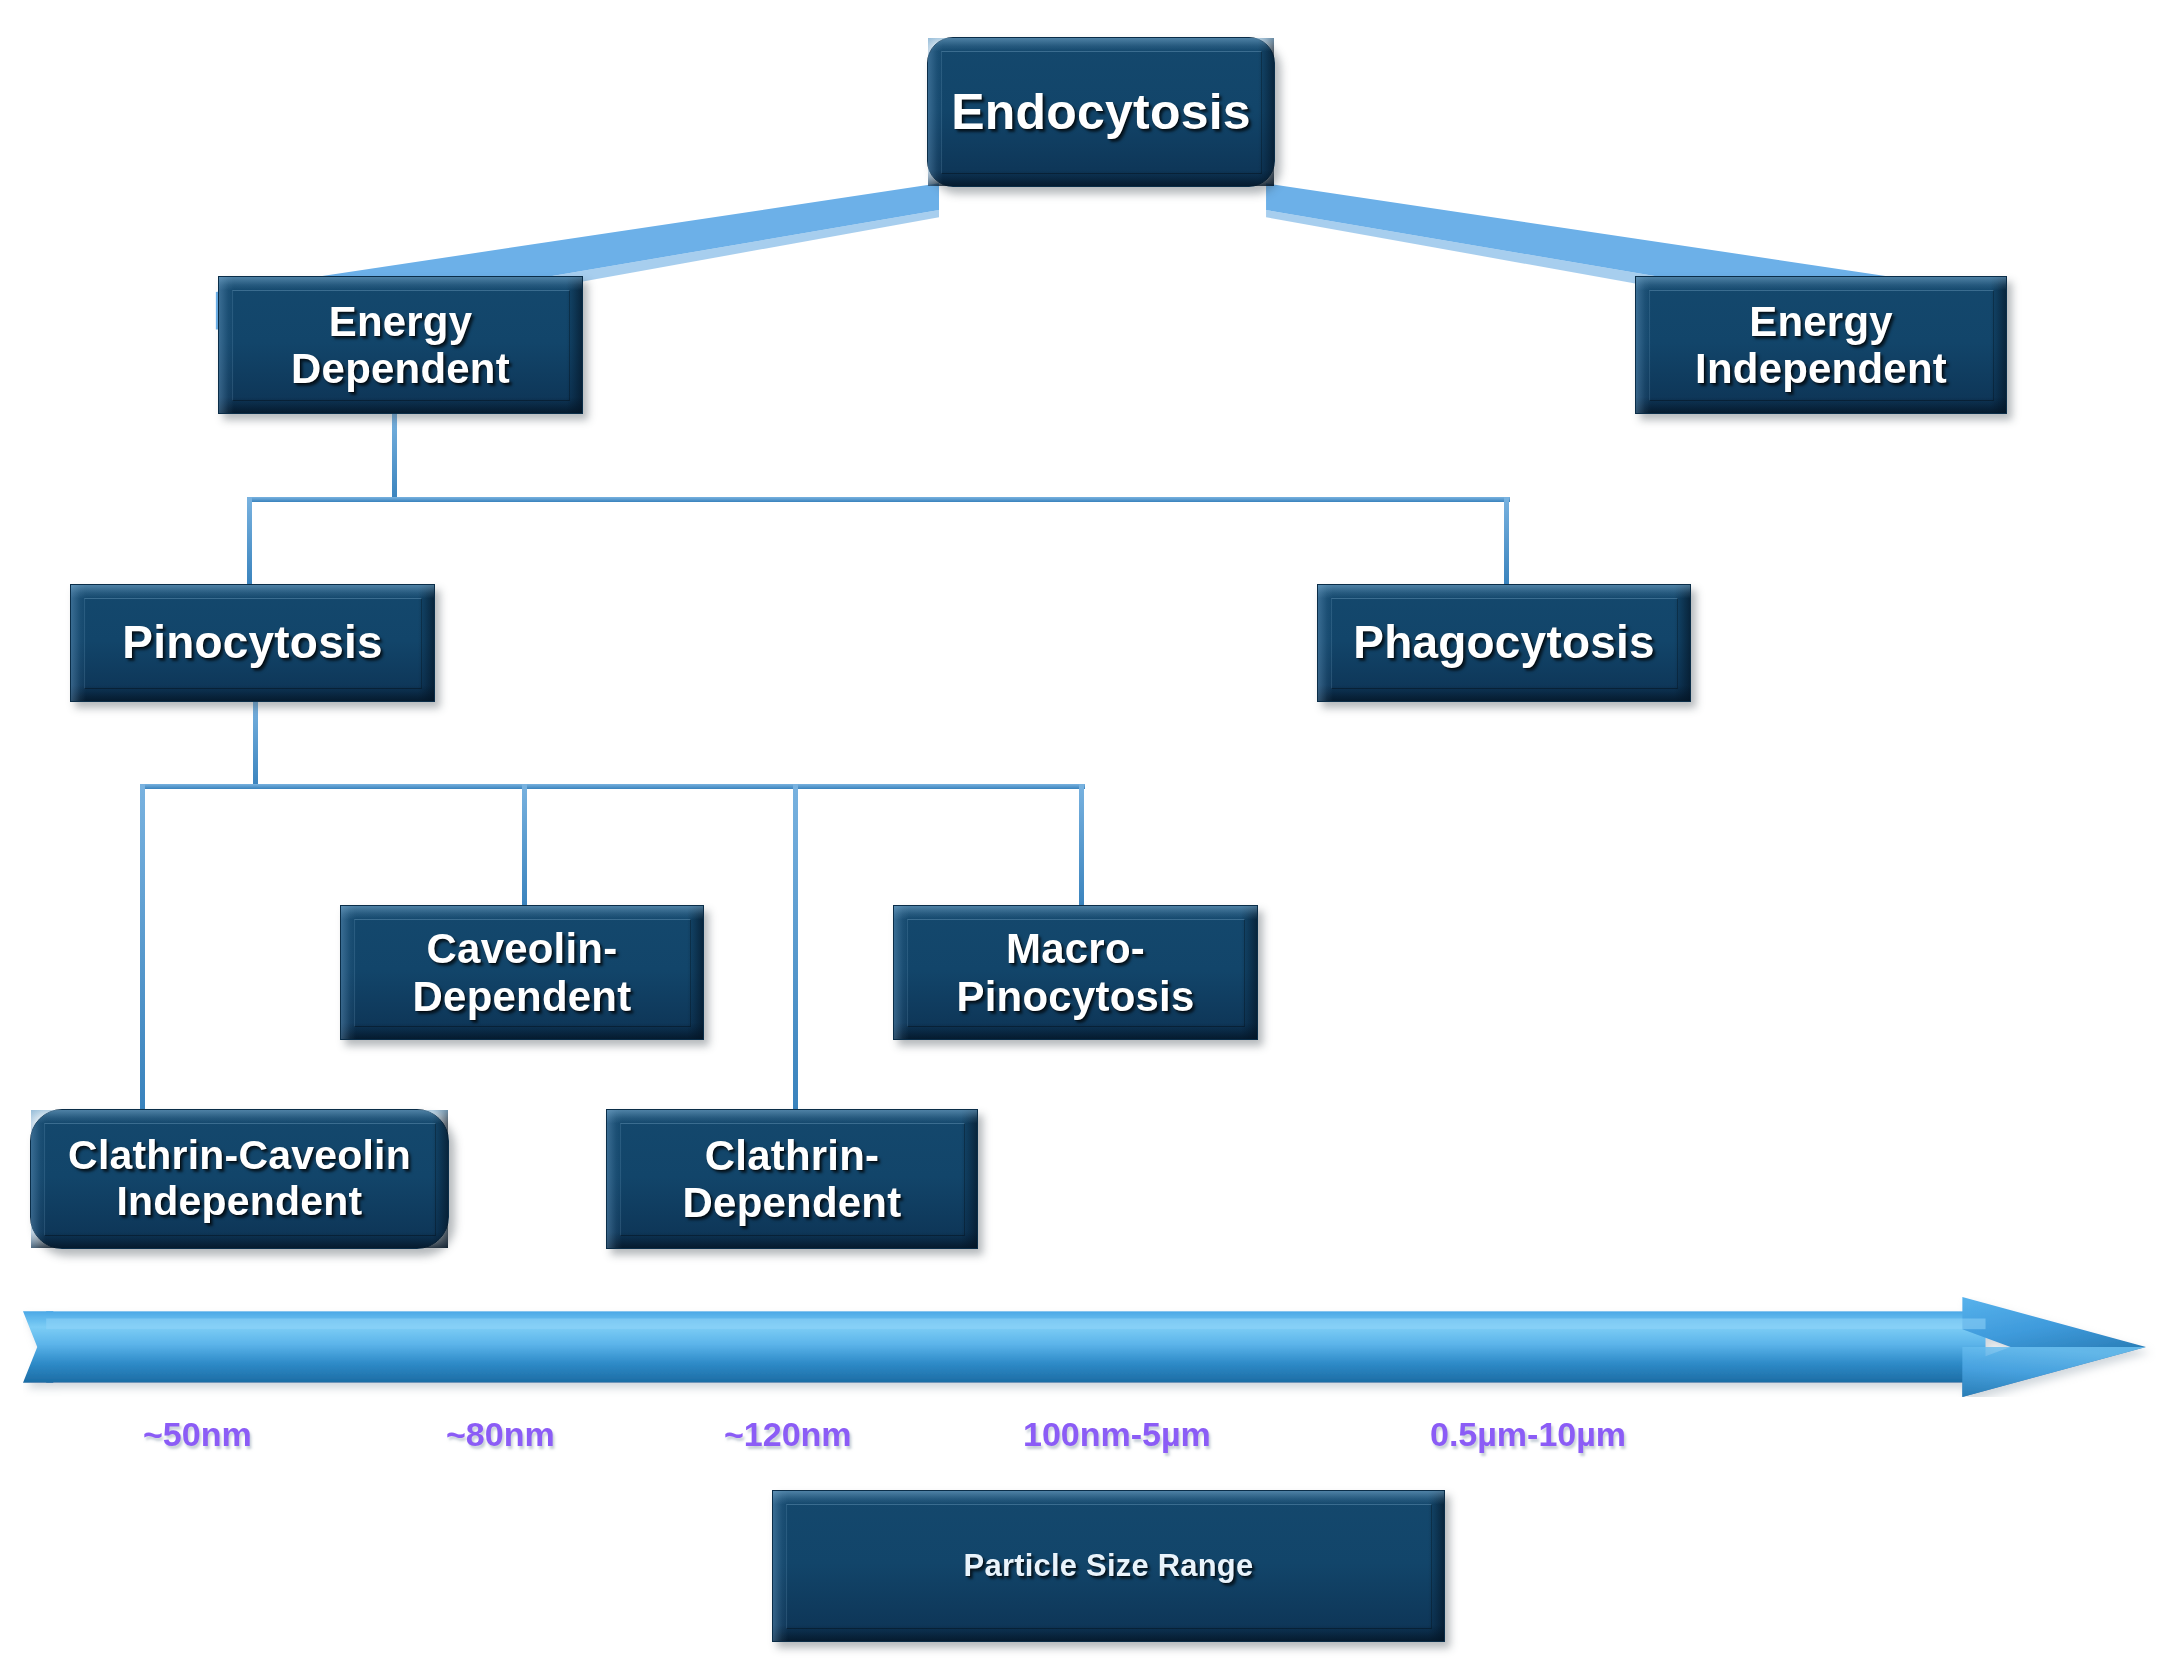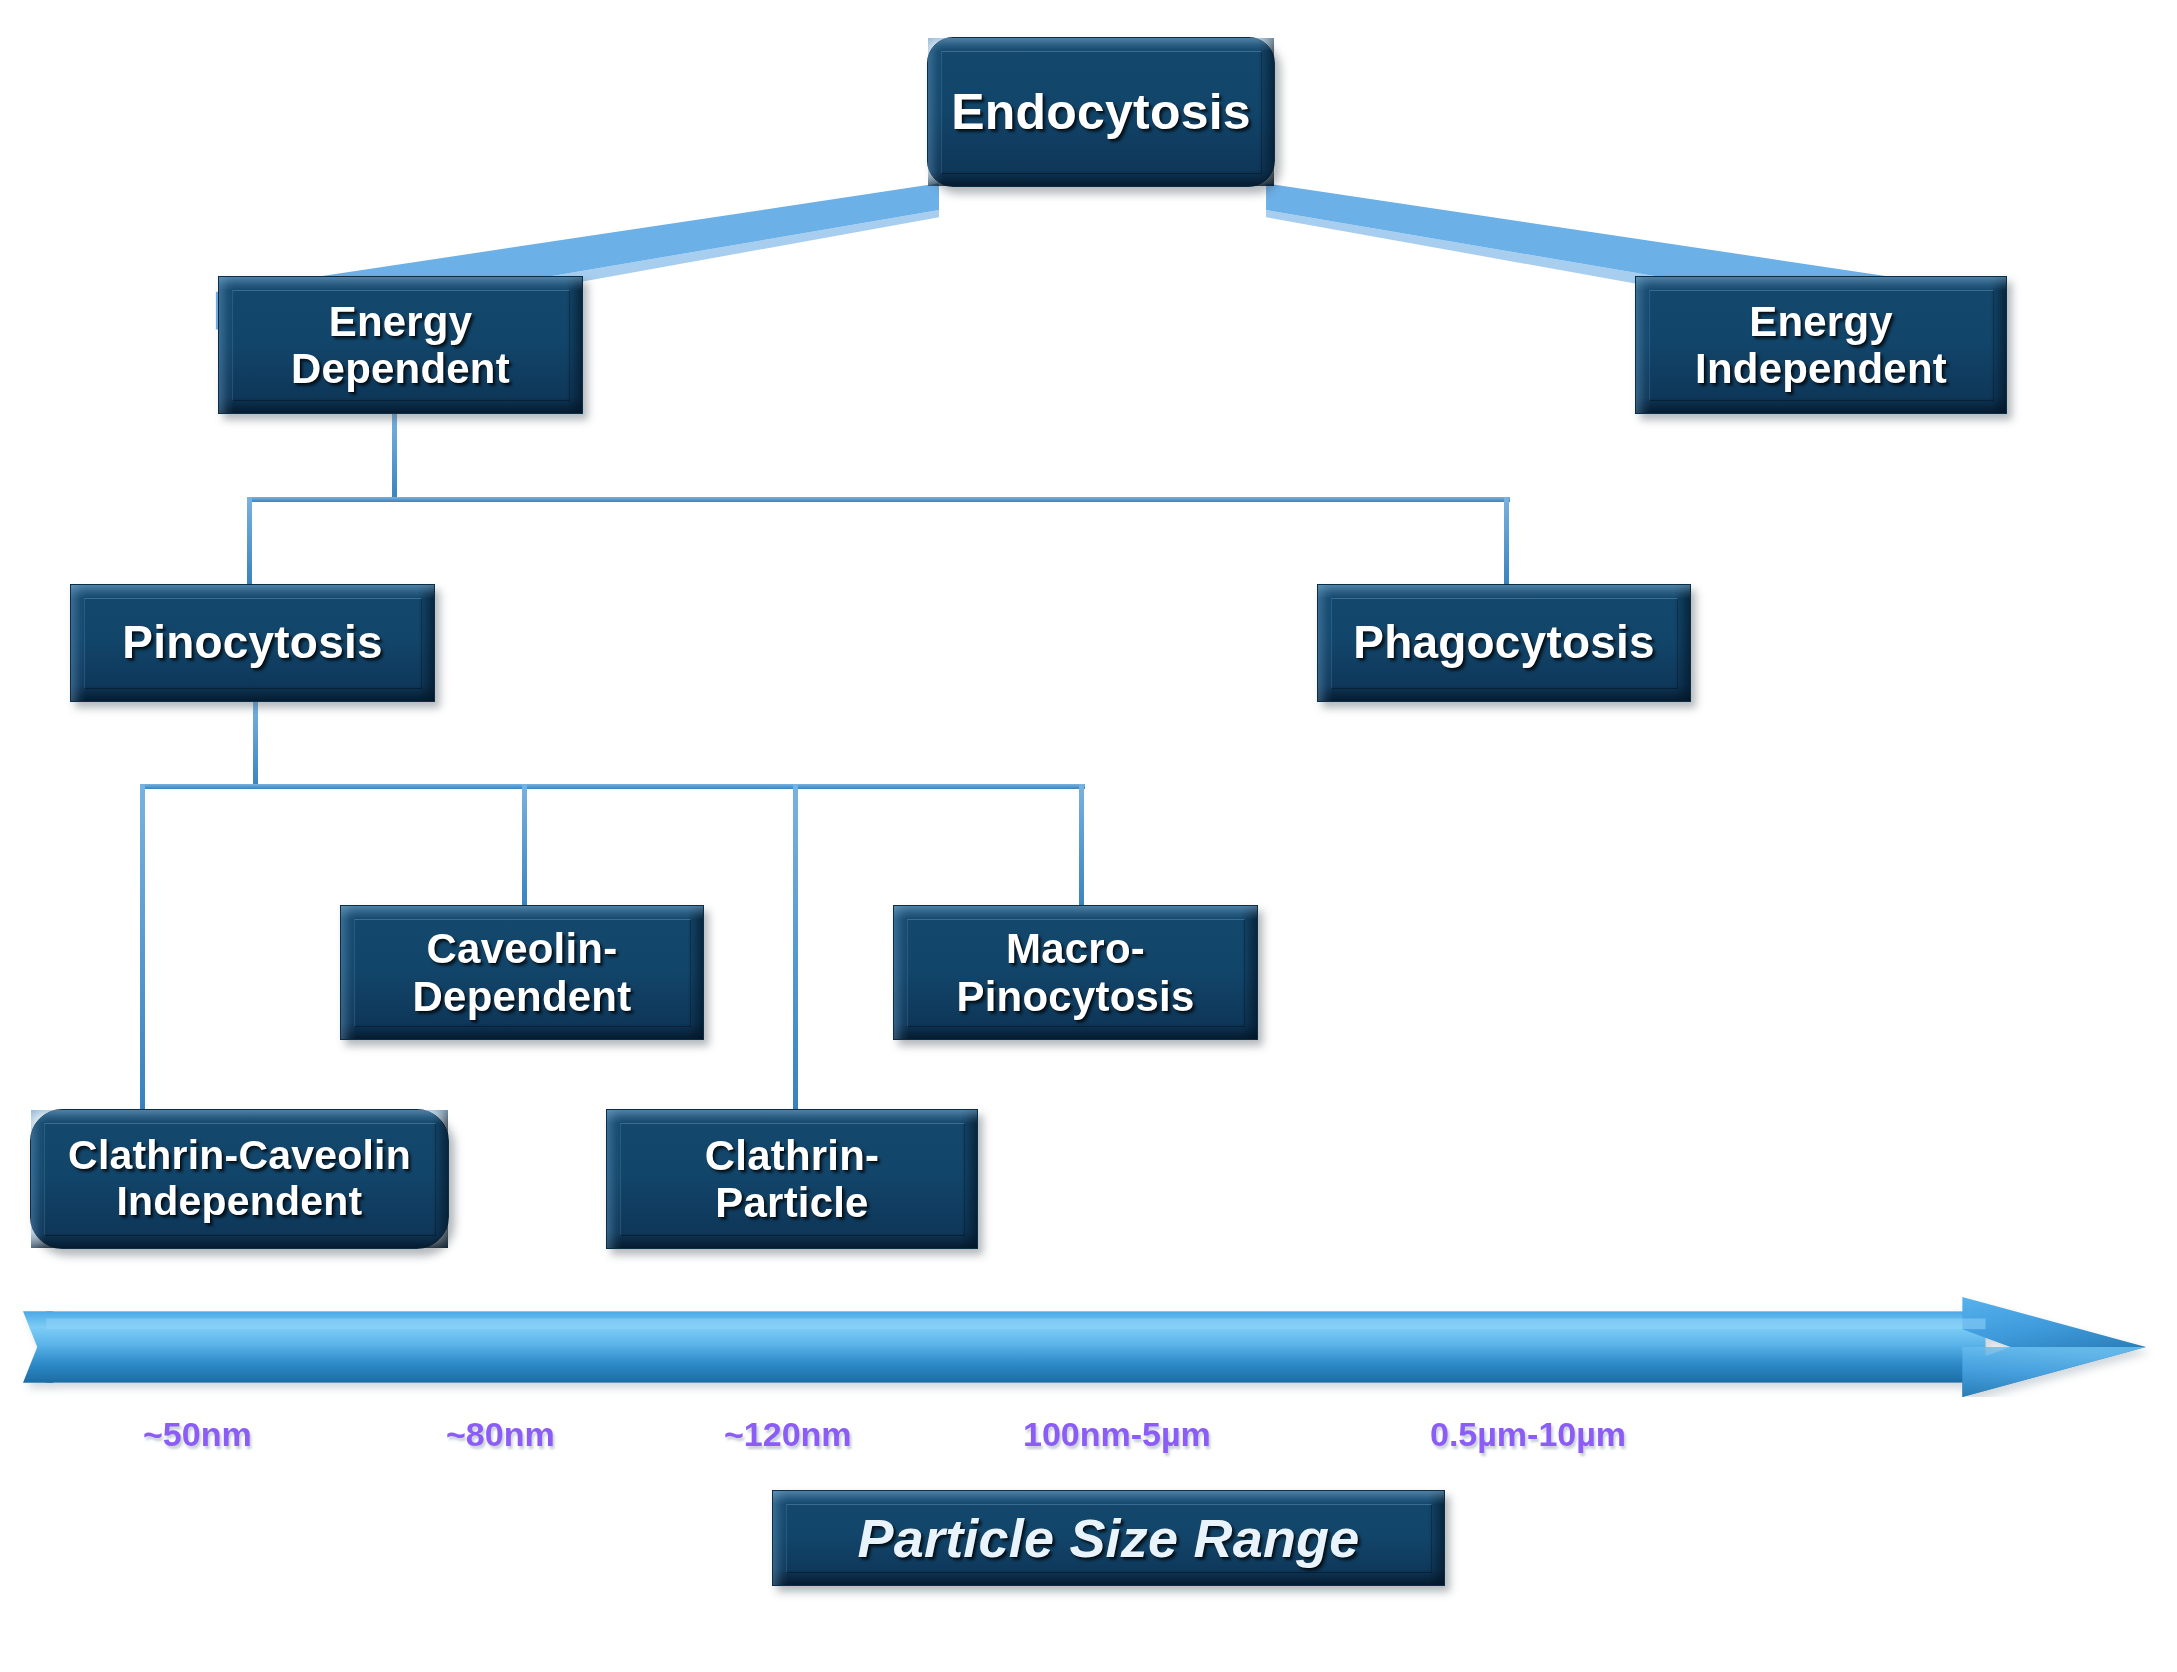--- a/index.html
+++ b/index.html
@@ -152,21 +152,21 @@
 Pinocytosis</span>
   </div>
 
   <div class="node" style="left:30px; top:1109px; width:419px; height:140px; font-size:41px;border-radius:32px;">
     <span class="lbl">Clathrin-Caveolin
 Independent</span>
   </div>
 
   <div class="node" style="left:606px; top:1109px; width:372px; height:140px; font-size:42px;">
     <span class="lbl">Clathrin-
-Particle</span>
+Dependent</span>
   </div>
 
   <div class="size-arrow" style="left:23px; top:1297px; width:2139px; height:100px;">
     <svg width="2139" height="100" viewBox="0 0 2400 112">
       <defs>
         <linearGradient id="shaftGrad" x1="0" y1="0" x2="0" y2="1">
           <stop offset="0%" stop-color="#4ba8e6"></stop>
           <stop offset="22%" stop-color="#7ccdf5"></stop>
           <stop offset="46%" stop-color="#5cb4ea"></stop>
           <stop offset="72%" stop-color="#2f8cc9"></stop>
@@ -198,18 +198,18 @@
       </g>
     </svg>
   </div>
 
   <div class="size-label" style="left:143px; top:1415px;">~50nm</div>
   <div class="size-label" style="left:446px; top:1415px;">~80nm</div>
   <div class="size-label" style="left:724px; top:1415px;">~120nm</div>
   <div class="size-label" style="left:1023px; top:1415px;">100nm-5µm</div>
   <div class="size-label" style="left:1430px; top:1415px;">0.5µm-10µm</div>
 
-  <div class="node tinted" style="left:772px; top:1490px; width:673px; height:96px; font-size:54px;font-style:italic;">
+  <div class="node tinted" style="left:772px; top:1490px; width:673px; height:152px; font-size:31px;">
     <span class="lbl">Particle Size Range</span>
   </div>
 
 </div>
 
 
 </body></html>

